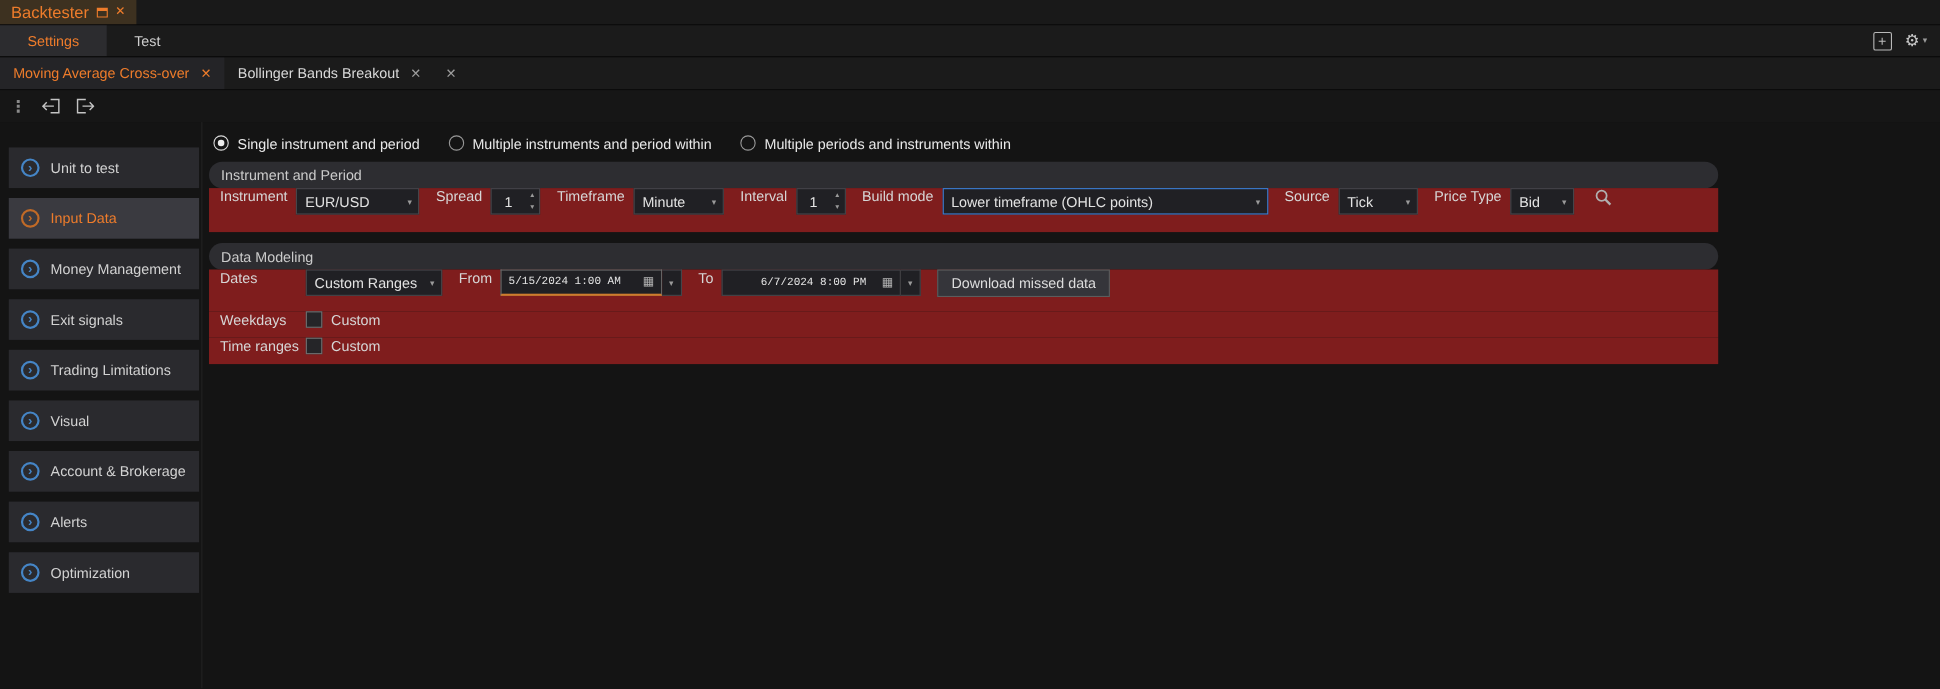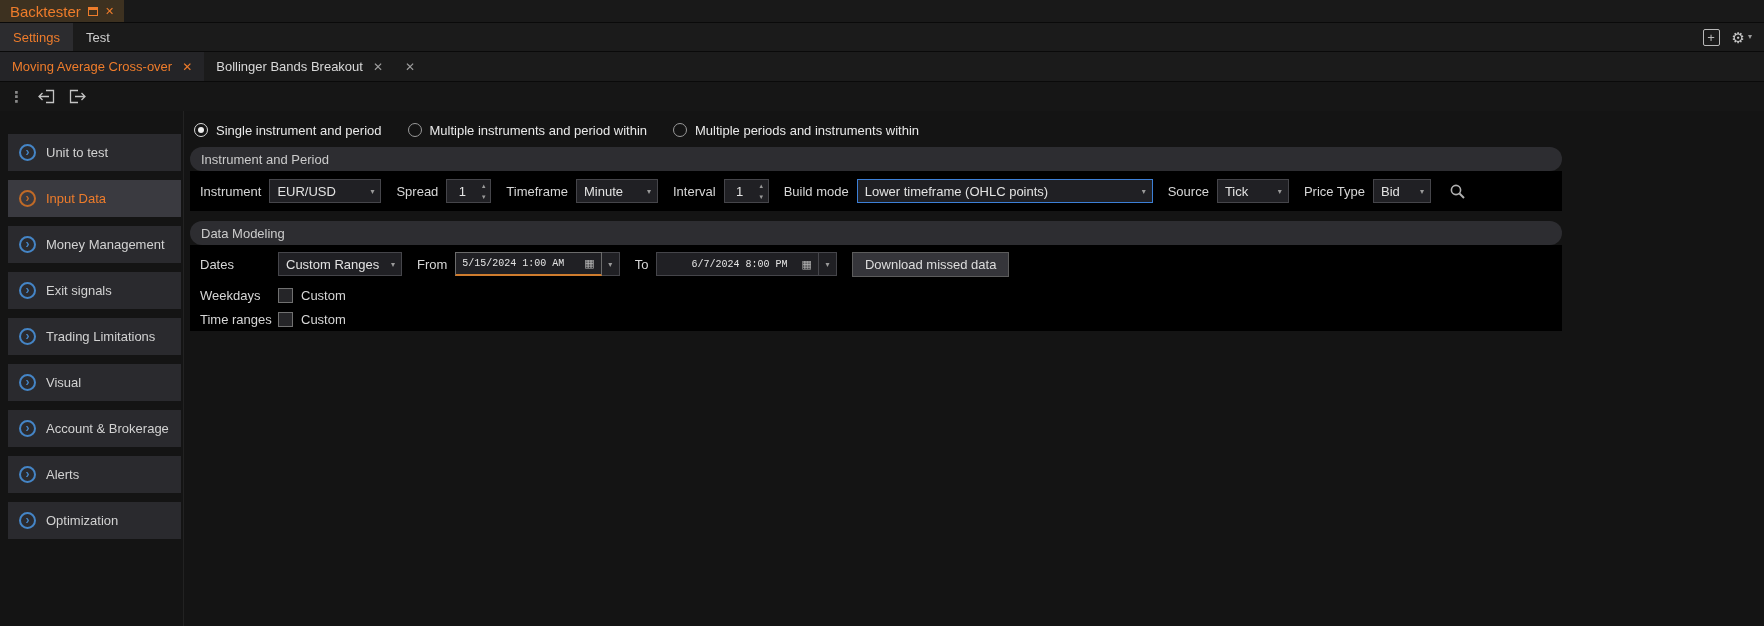--- a/index.html
+++ b/index.html
@@ -6,21 +6,21 @@
   html,body { width:1764px; height:626px; }
   body { background:#141414; font-family:"Liberation Sans","DejaVu Sans",sans-serif; color:#d6d6d6; font-size:13px; overflow:hidden; }
 
   .titlebar { height:23px; background:#191919; display:flex; align-items:stretch; border-bottom:1px solid #0a0a0a; }
   .window-tab { display:flex; align-items:center; gap:7px; padding:0 10px; background:#3d3120; cursor:default; }
   .wt-label { color:#ee7c2b; font-size:15px; }
   .wt-win-icon { width:10px; height:9px; border:1px solid #ee7c2b; border-top-width:3px; display:inline-block; }
   .wt-close { color:#ee7c2b; font-size:11px; line-height:1; }
 
   .tabs-row { height:29px; background:#1b1b1b; display:flex; align-items:stretch; border-bottom:1px solid #0a0a0a; position:relative; }
-  .tab { display:flex; align-items:center; padding:0 13px; color:#cfcfcf; }
+  .tab { display:flex; align-items:center; padding:0 25px; color:#cfcfcf; }
   .tab.active { background:#2c2c2f; color:#ee7c2b; }
   .tabs-right { position:absolute; right:12px; top:0; height:100%; display:flex; align-items:center; gap:12px; }
   .icon-add { width:17px; height:17px; border:1px solid #b9b9b9; border-radius:2px; display:flex; align-items:center; justify-content:center; color:#b9b9b9; font-size:13px; line-height:1; }
   .icon-gear { color:#c9c9c9; font-size:15px; display:flex; align-items:center; gap:3px; line-height:1; }
   .icon-gear .caret { font-size:8px; color:#9a9a9a; }
 
   .strat-row { height:30px; background:#1b1b1b; display:flex; align-items:stretch; border-bottom:1px solid #0a0a0a; }
   .strat-tab { display:flex; align-items:center; gap:10px; padding:0 12px; color:#d8d8d8; }
   .strat-tab.active { background:#242427; }
   .strat-tab.active .strat-label { color:#ee7c2b; }
@@ -44,21 +44,21 @@
   .content-inner { width:1372px; }
 
   .radio-row { height:30px; display:flex; align-items:center; gap:26px; padding-left:4px; margin-bottom:2px; }
   .radio { display:flex; align-items:center; gap:8px; color:#e9e9e9; }
   .radio-circle { width:14px; height:14px; min-width:14px; border-radius:50%; border:1px solid #9a9a9a; background:#141414; position:relative; }
   .radio.selected .radio-circle { border-color:#d9d9d9; }
   .radio.selected .radio-circle::after { content:""; position:absolute; inset:3px; border-radius:50%; background:#ececec; }
 
   .section-header { height:24px; background:#2d2d31; display:flex; align-items:center; padding:0 11px; color:#cbcbcb;border-radius:12px; }
 
-  .form-row { display:flex; align-items:center; background:#000000; padding:0 10px; gap:8px; }
+  .form-row { display:flex; align-items:flex-start; background:#7f1d1d; padding:0 10px; gap:8px; }
   .row-instrument { height:40px; }
   .row-gap { height:10px; }
   .row-dates { height:38px; }
   .row-check { height:24px; }
 
   .f-label { color:#d6d6d6; white-space:nowrap; }
   .sp-left { margin-left:7px; }
 
   .dropdown { height:24px; background:#202024; border:1px solid #45454a; display:flex; align-items:center; justify-content:space-between; }
   .dd-val { padding:0 7px; white-space:nowrap; overflow:hidden; color:#e2e2e2; }

